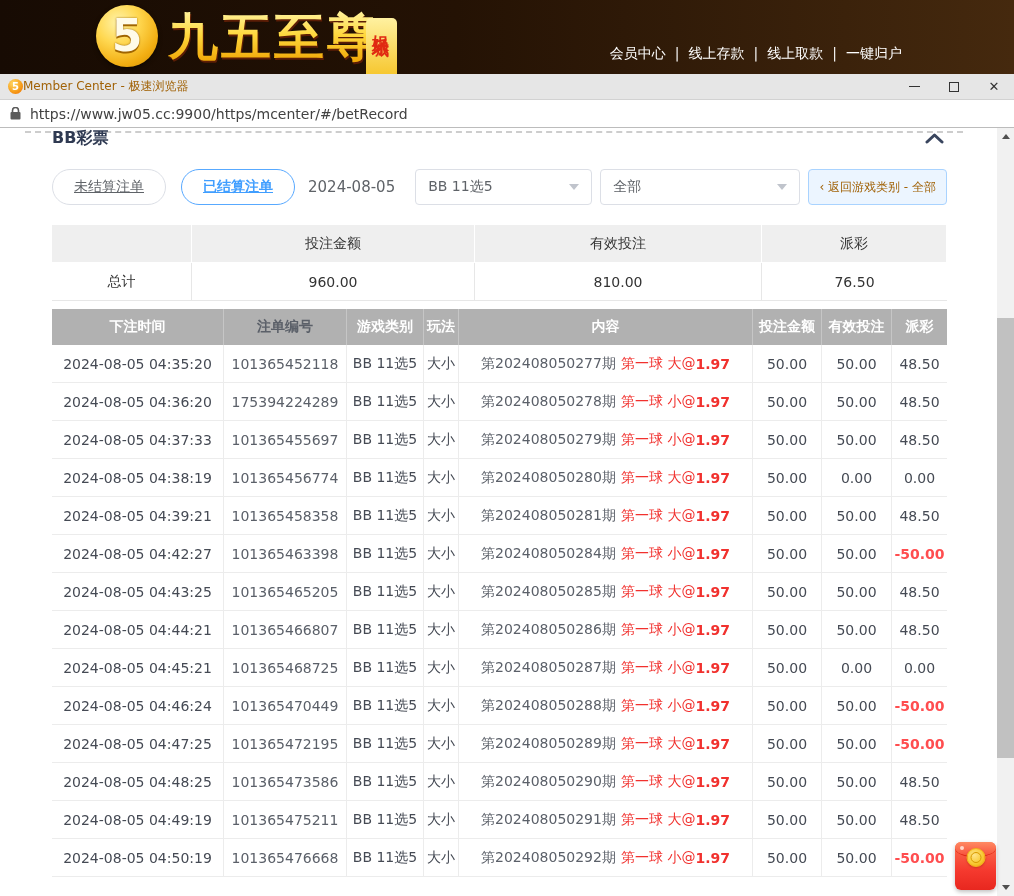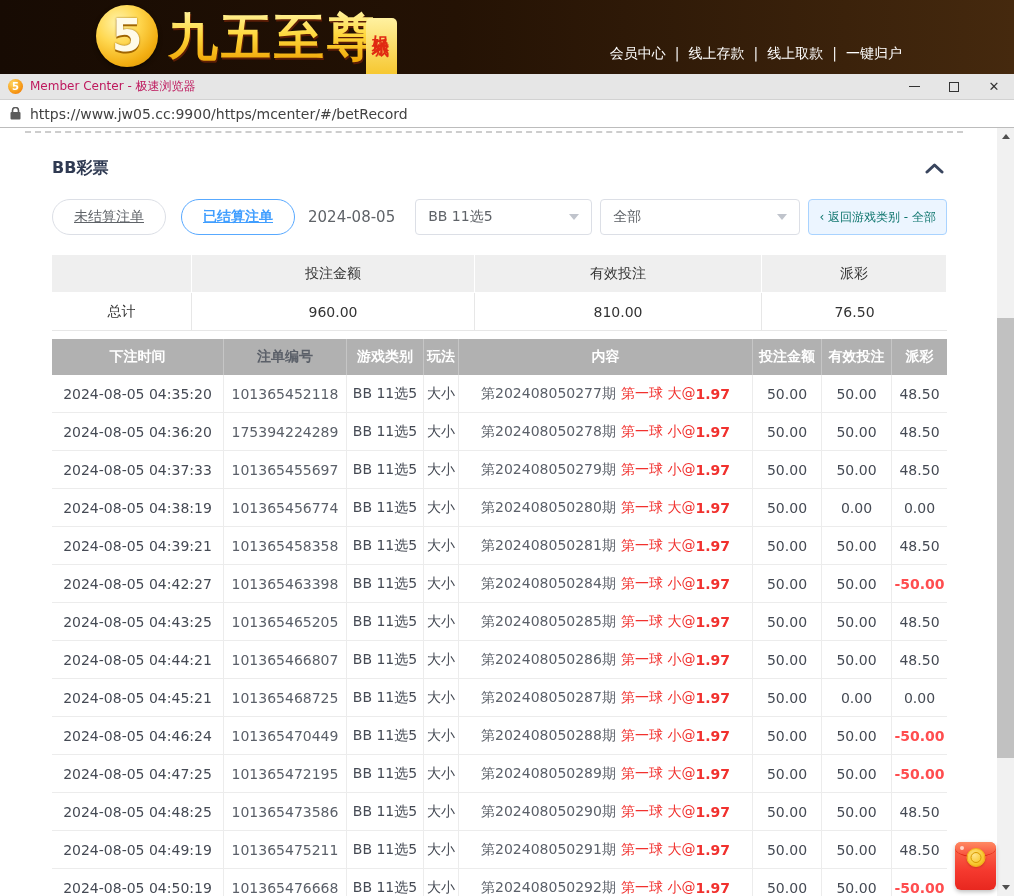--- a/index.html
+++ b/index.html
@@ -28,21 +28,21 @@
   .banner-nav .nav-item { cursor:pointer; }
   .banner-nav .sep { margin:0 9px; opacity:.95; }
 
   
   .titlebar { height:26px; background:#e6e6e6; display:flex; align-items:center; padding-left:8px;
     border-bottom:1px solid #d2d2d2; }
   .favicon { width:15px; height:15px; border-radius:50%; flex:none;
     background:radial-gradient(circle at 35% 30%, #ffd968 0%, #f7a01d 55%, #ef6c00 100%);
     display:flex; align-items:center; justify-content:center; }
   .favicon span { font-size:10px; font-weight:bold; color:#fff; line-height:1; }
-  .window-title { font-size:12px; color:#be185d; margin-left:7px; }
+  .window-title { font-size:12px; color:#a16207; }
   .win-controls { margin-left:auto; display:flex; height:100%; }
   .win-btn { width:40px; height:100%; display:flex; align-items:center; justify-content:center; cursor:pointer; }
   .glyph-min { width:11px; height:1px; background:#333; }
   .glyph-max { width:10px; height:10px; border:1px solid #333; }
   .glyph-close { font-size:13px; color:#333; line-height:1; }
 
   
   .urlbar { height:28px; background:#fff; border-bottom:1px solid #bcbcbc; display:flex; align-items:center;
     padding:0 10px; gap:9px; }
   .lock-icon { flex:none; }
@@ -70,37 +70,37 @@
     background:linear-gradient(180deg,#ff8a63,#f7503c); border-radius:6px 6px 45% 45%/6px 6px 60% 60%;
     border-bottom:1px solid #d9230f; }
   .re-coin { position:absolute; top:6px; left:50%; transform:translateX(-50%); width:19px; height:19px;
     border-radius:50%; background:radial-gradient(circle at 40% 35%, #ffe488, #f8c830 60%, #eaa200 100%);
     border:1px solid #f2b51a; box-shadow:0 1px 2px rgba(150,40,0,.4); }
   .re-coin::after { content:""; position:absolute; inset:3px; border-radius:50%; border:1px solid #d89a00; }
   .re-spark { position:absolute; top:4px; left:5px; width:4px; height:4px; border-radius:50%; background:#ffd9cc; }
 
   
   .panel { position:relative; margin-left:52px; width:895px; }
-  .panel-header { margin-top:30px; display:flex; justify-content:space-between; align-items:center; }
+  .panel-header { display:flex; justify-content:space-between; align-items:center; }
   .panel-title { font-size:16px; font-weight:bold; color:#2f3a52; }
   .collapse-caret { cursor:pointer; margin-right:3px; display:flex; }
 
   .filter-row { margin-top:20px; display:flex; align-items:center; height:36px; }
   .btn-pill { height:36px; padding:0 21px; border-radius:18px; border:1px solid #dcdfe6; background:#fff;
     font-size:14px; color:#5f6368; display:flex; align-items:center; cursor:pointer;text-decoration:underline; }
   .btn-pill.active { margin-left:15px; border-color:#58a9ff; color:#409eff; font-weight:bold; }
   .filter-date { margin:0 20px 0 13px; font-size:15px; color:#5f6368; cursor:pointer; }
   .select { height:36px; border:1px solid #dcdfe6; border-radius:4px; background:#fff; display:flex;
     align-items:center; justify-content:space-between; padding:0 12px; font-size:14px; color:#5f6368; cursor:pointer; }
   .select-game { width:177px; }
   .select-type { width:200px; margin-left:8px; }
   .caret-down { width:0; height:0; border-left:5px solid transparent; border-right:5px solid transparent;
     border-top:6px solid #c0c4cc; }
   .btn-back { margin-left:auto; height:32px; padding:17px 10px; background:#ecf5ff; border:1px solid #a9d3ff;
-    border-radius:4px; color:#0f766e; font-size:12px; display:flex; align-items:center; cursor:pointer; }
+    border-radius:4px; color:#a16207; font-size:12px; display:flex; align-items:center; cursor:pointer; }
 
   
   .summary-table { margin-top:20px; width:100%; }
   .s-row { display:flex; height:38px; }
   .s-cell { display:flex; align-items:center; justify-content:center; font-size:14px; color:#333;
     border-right:1px solid #e7e7e7; border-bottom:1px solid #e7e7e7; }
   .s-cell:last-child { border-right:none; }
   .s-head .s-cell { background:#efefef; border-right:1px solid #fff; border-bottom:1px solid #fff; }
   .s-c0 { width:140px; } .s-c1 { width:283px; } .s-c2 { width:287px; } .s-c3 { width:185px; }
 

